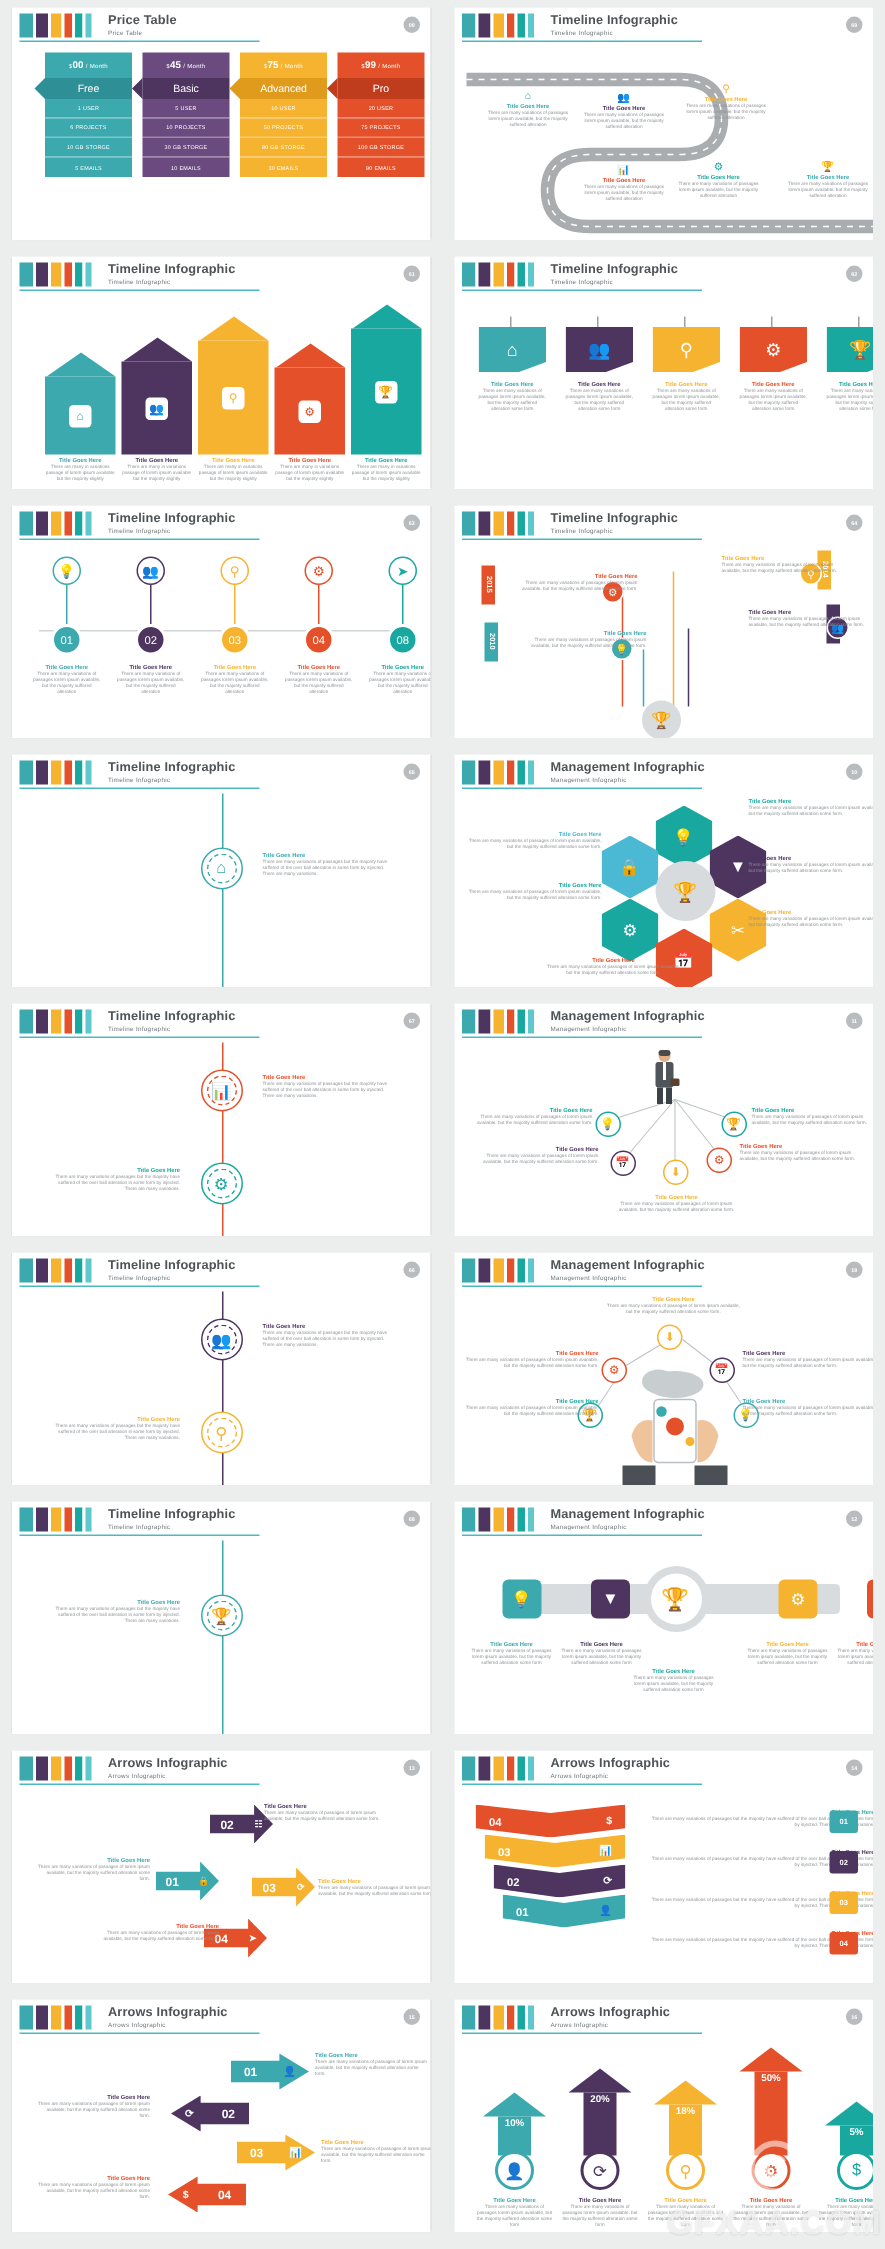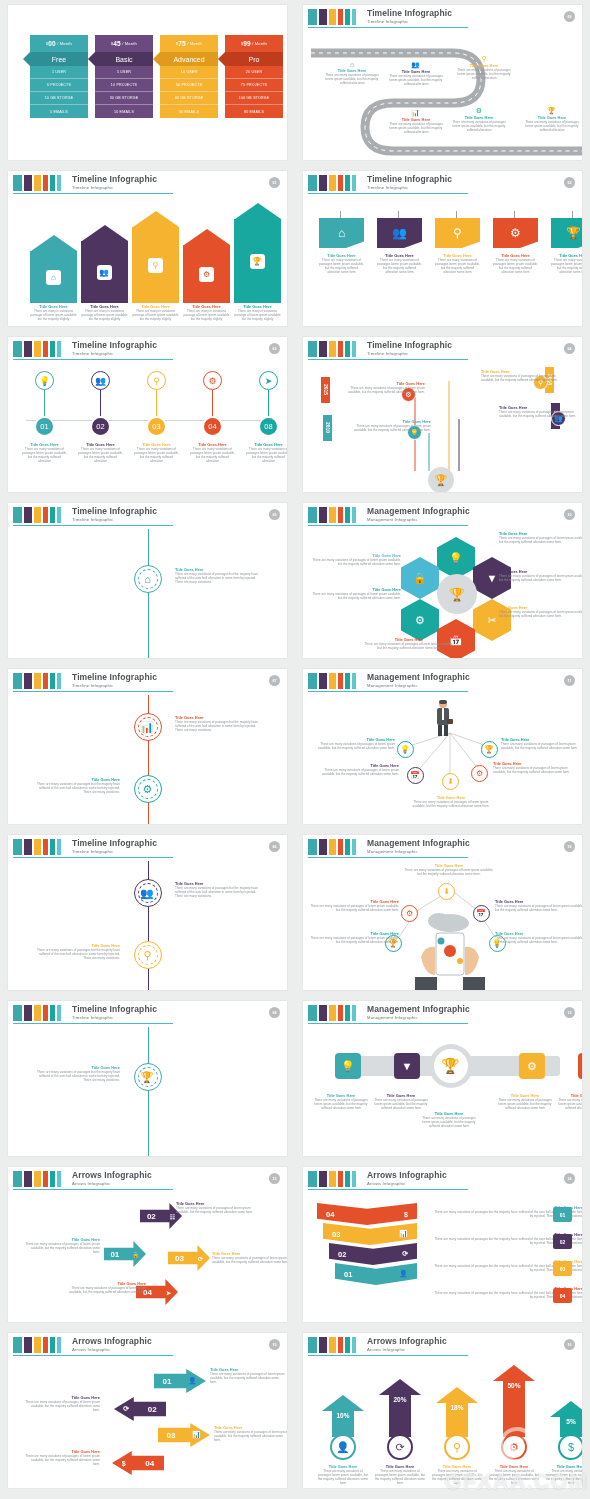--- a/index.html
+++ b/index.html
@@ -154,20 +154,41 @@
     border:4px solid rgba(255,255,255,.55);color:rgba(255,255,255,.6);font-size:22px;
     display:flex;align-items:center;justify-content:center;font-weight:bold;}
   svg{display:block;overflow:visible;}
 </style>
 </head>
 <body>
 
 <div class="grid" id="grid">
   <div class="slide">
     <div class="card">
+        <div class="hdr">
+    <div class="bars">
+      <i class="b1"></i>
+            <i class="b2"></i>
+            <i class="b3"></i>
+            <i class="b4"></i>
+            <i class="b5"></i>
+      <i class="b6"></i>
+            <i class="b7"></i>
+            <i class="b8"></i>
+            <i class="b9"></i>
+            <i class="b10"></i>
+            <i class="b11"></i>
+    </div>
+    <div class="htxt">
+      <div class="htitle">Price Table</div>
+      <div class="hsub">Price Table</div>
+    </div>
+    <div class="hrule"></div>
+    <div class="pagebadge">09</div>
+  </div>
         <div class="body">
           <div class="price-wrap">
       <div class="pcol">
         <div class="pprice" style="background:#3ba9ae">
           <span style="font-size:3.6px">$</span><b>00</b>&nbsp;<span>/ Month</span></div>
         <div class="pname" style="background:#2e8f96;color:#2e8f96">
           <span style="color:#fff;position:relative;z-index:2">Free</span>
               </div>
         <div class="prow" style="background:#3ba9ae">1 USER</div>
               <div class="prow" style="background:#3ba9ae">6 PROJECTS</div>

